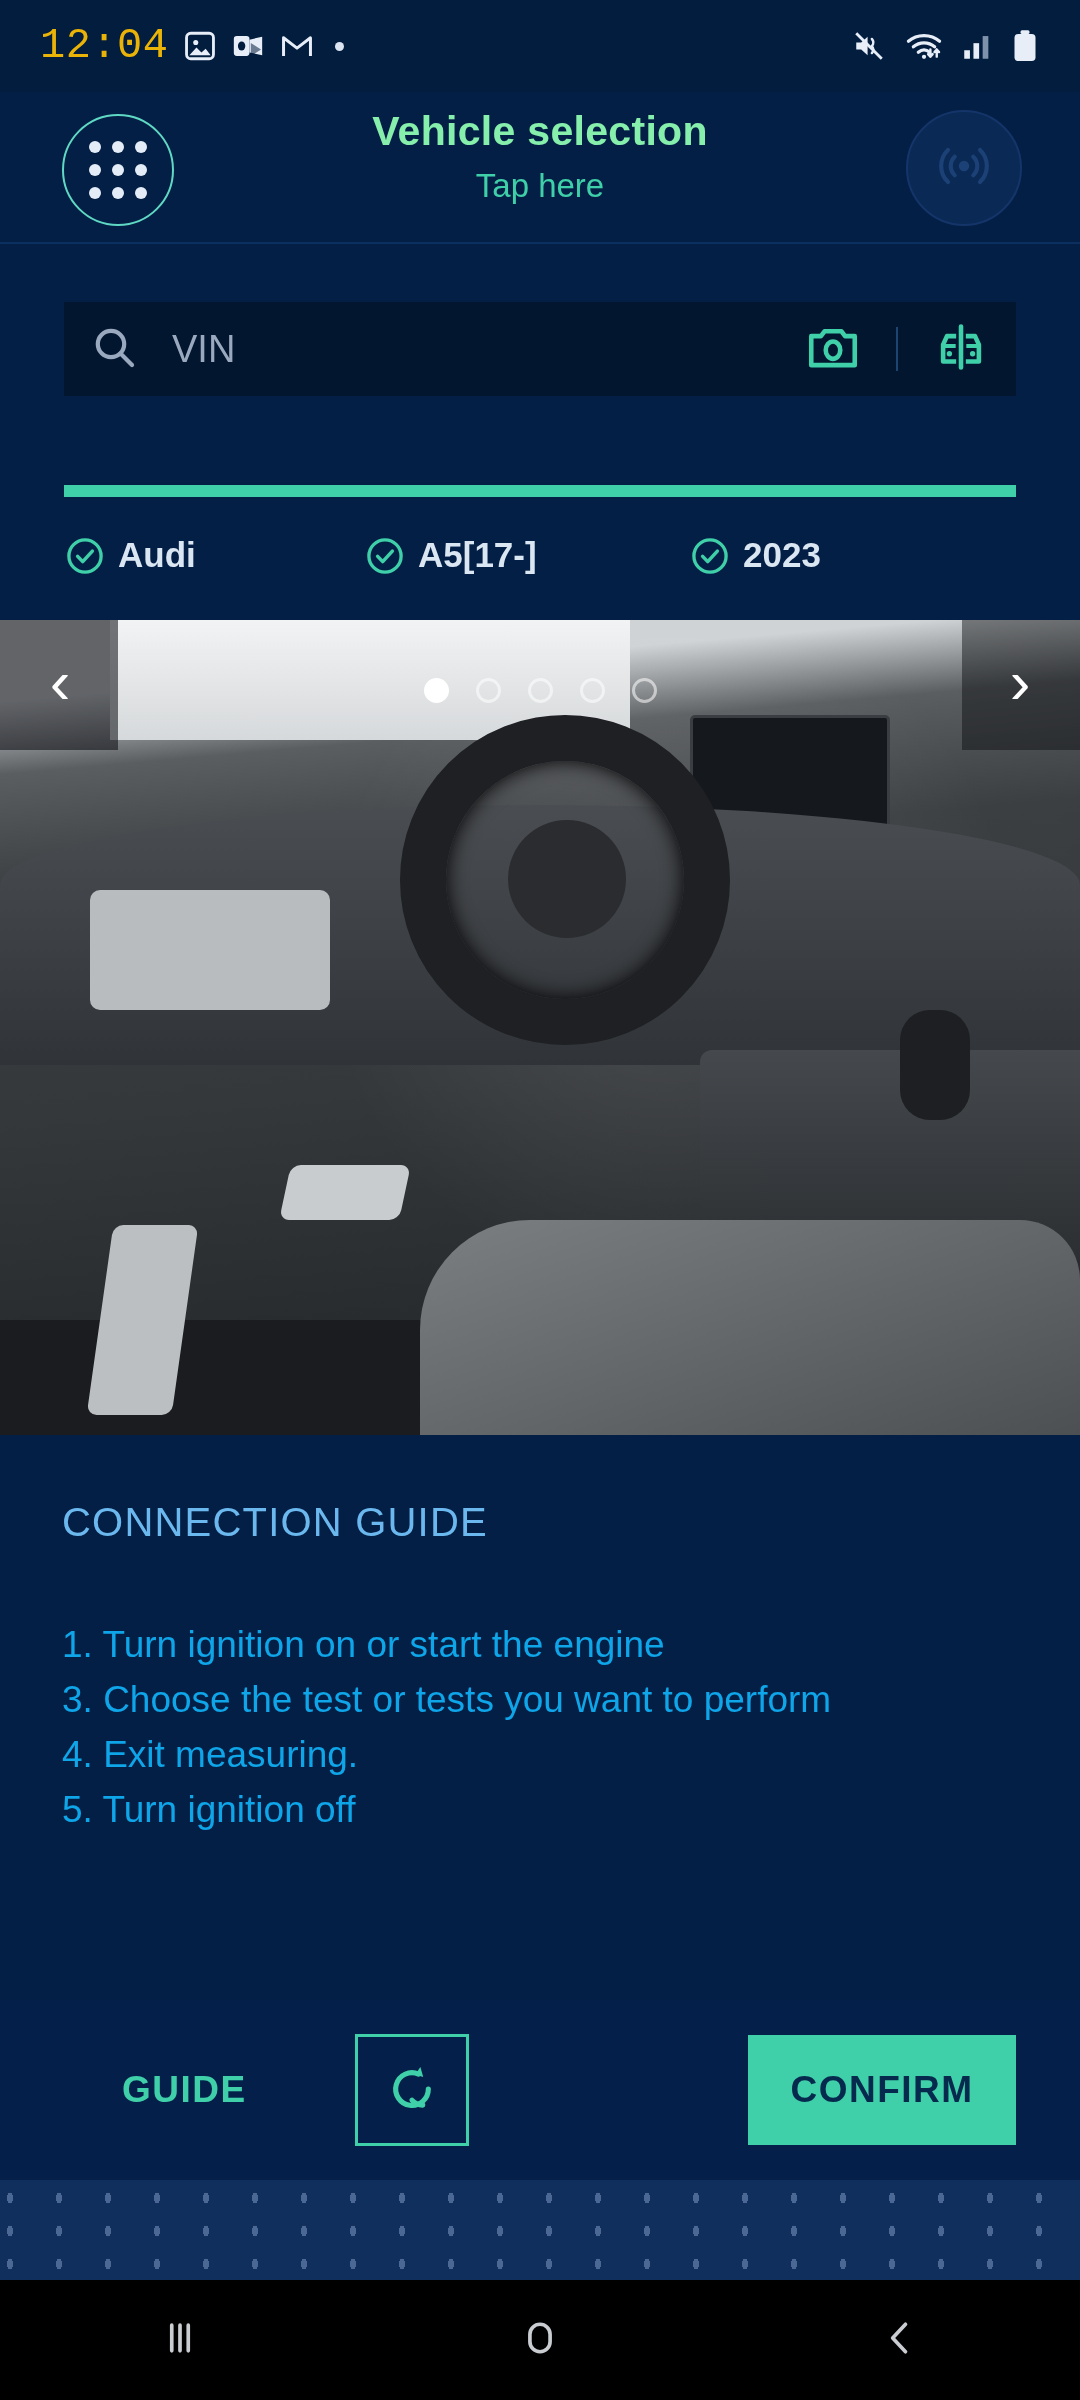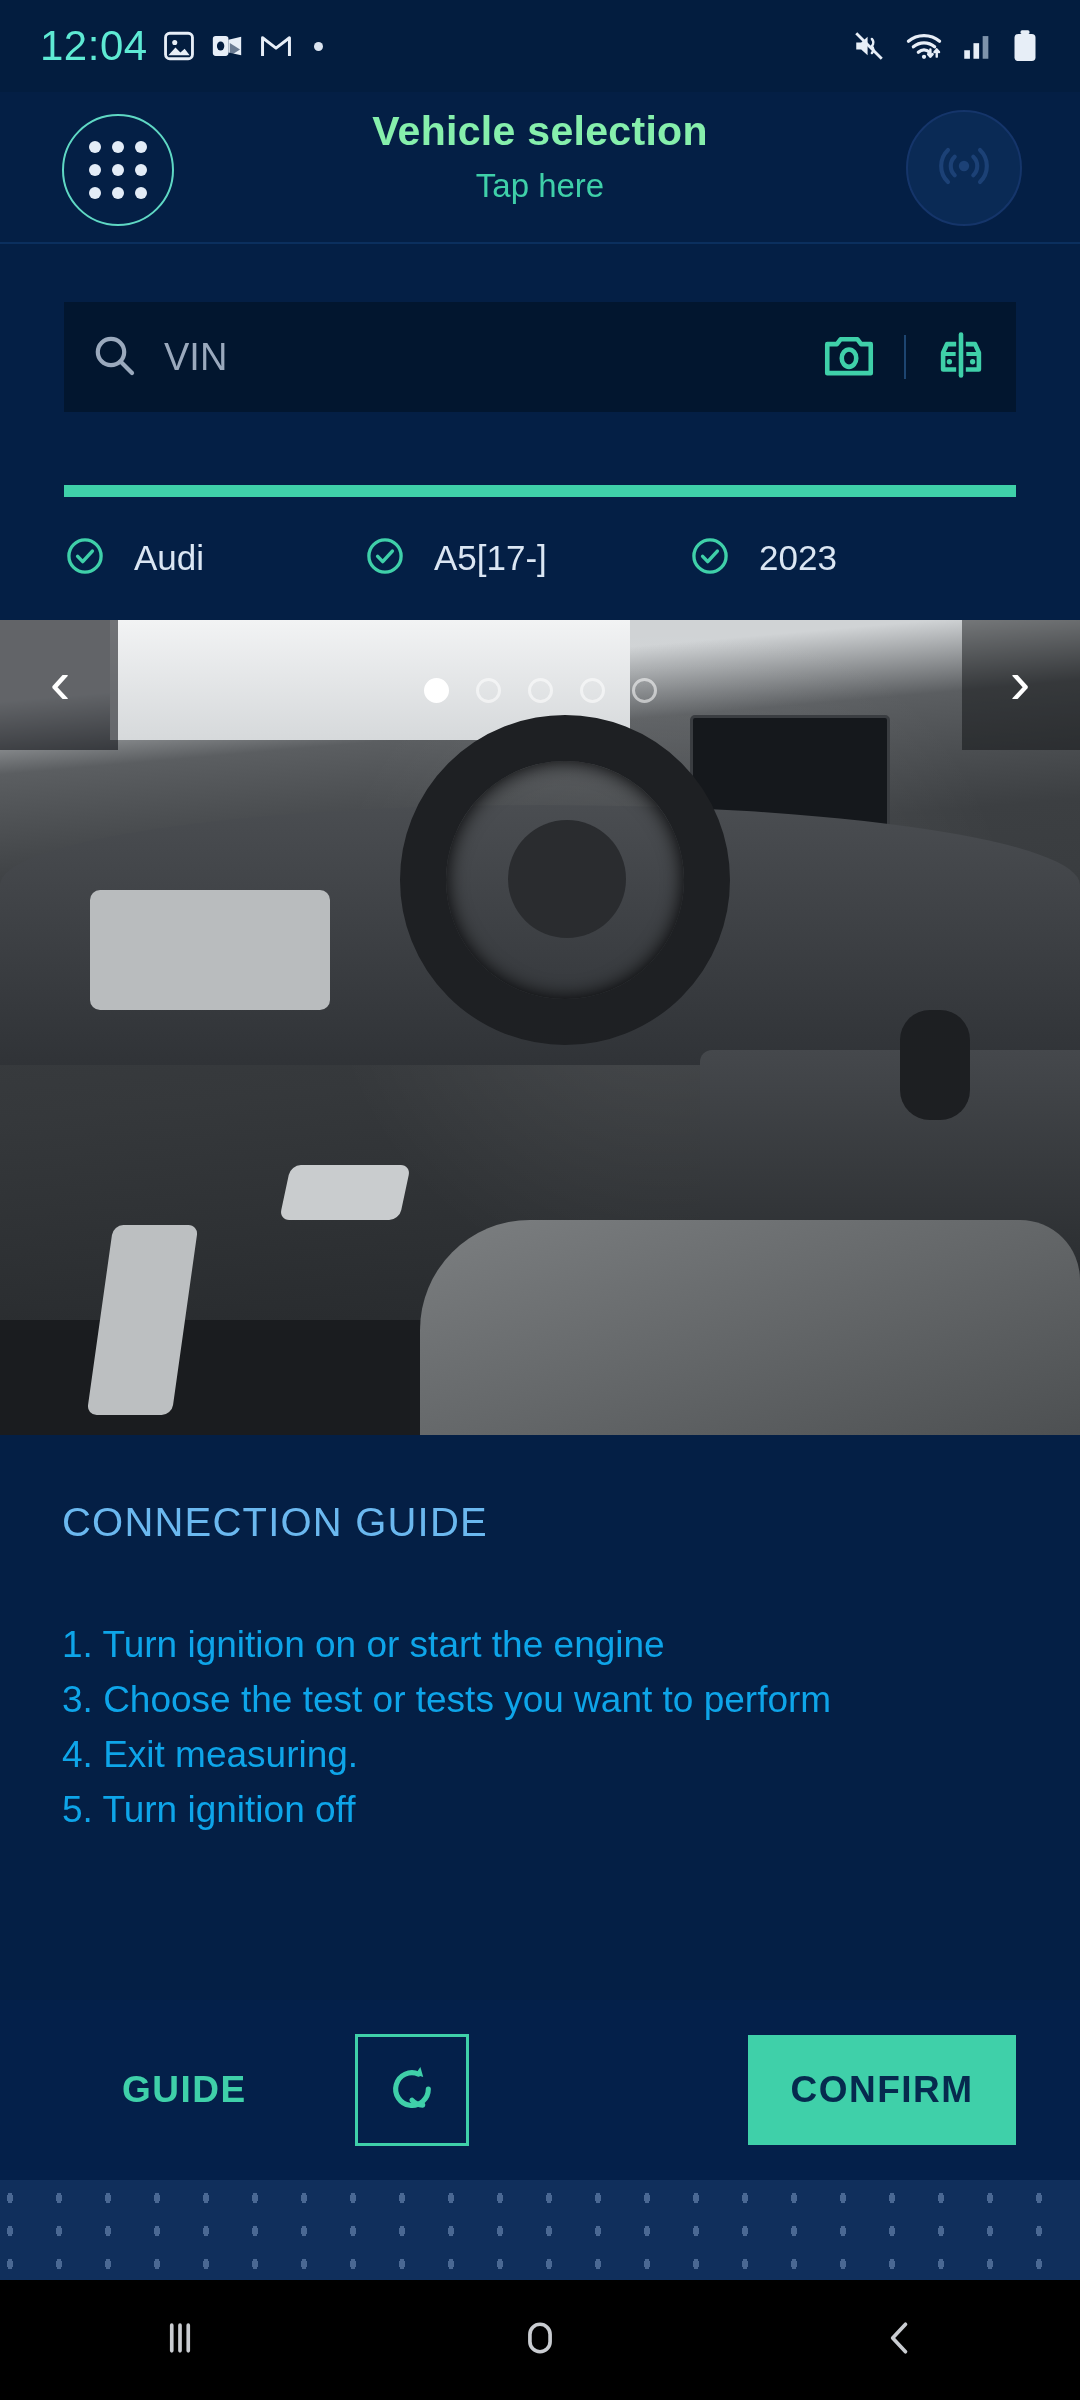--- a/index.html
+++ b/index.html
@@ -18,22 +18,22 @@
   
   .statusbar {
     position: absolute; top: 0; left: 0;
     width: 1080px; height: 92px;
     background: #031d3f;
     display: flex; align-items: center;
     padding: 0 40px;
   }
   .sb-left { display: flex; align-items: center; gap: 14px; }
   .sb-time {
-    color: #5eead4; font-size: 42px; letter-spacing: 0.5px;
-    font-family: Liberation Sans, sans-serif;
+    color: #eab308; font-size: 42px; letter-spacing: 0.5px;
+    font-family: Liberation Mono, monospace;
     text-align: center;
   }
   .sb-ico { display: flex; align-items: center; }
   .sb-dot {
     width: 9px; height: 9px; border-radius: 50%;
     background: #dbe4f0; margin-left: 6px;
   }
   .sb-right {
     margin-left: auto; display: flex; align-items: center; gap: 16px;
   }
@@ -75,45 +75,46 @@
     width: 116px; height: 116px; border-radius: 50%;
     border: 2px solid #15356a;
     background: #092palette;
     background: #0a2a55;
     display: flex; align-items: center; justify-content: center;
   }
 
   
   .search-wrap {
     position: absolute; top: 302px; left: 64px;
-    width: 952px; height: 110px;
+    width: 952px; height: 94px;
     background: #02162f;
     display: flex; align-items: center;
     padding: 0 26px;
+    gap: 8px;
   }
   .search-placeholder {
     color: #9aa9bd; font-size: 38px; margin-left: 26px; flex: 1;
   }
   .search-divider {
     width: 2px; height: 44px; background: #1d4571; margin: 0 26px;
   }
 
   
   .progress-track {
     position: absolute; top: 485px; left: 64px;
     width: 952px; height: 12px; background: #0d2c55;
   }
   .progress-fill { height: 12px; background: #3fd0a9; }
 
   
   .steps {
     position: absolute; top: 535px; left: 64px;
     width: 960px; display: flex;
   }
-  .step { display: flex; align-items: center; gap: 28px; }
+  .step { display: flex; align-items: flex-start; gap: 12px; font-weight: bold; }
   .step-label { color: #dbe6f3; font-size: 35px; }
 
   
   .carousel {
     position: absolute; top: 620px; left: 0;
     width: 1080px; height: 815px;
     overflow: hidden;
     background: #2b2d31;
   }
   .car-photo {

